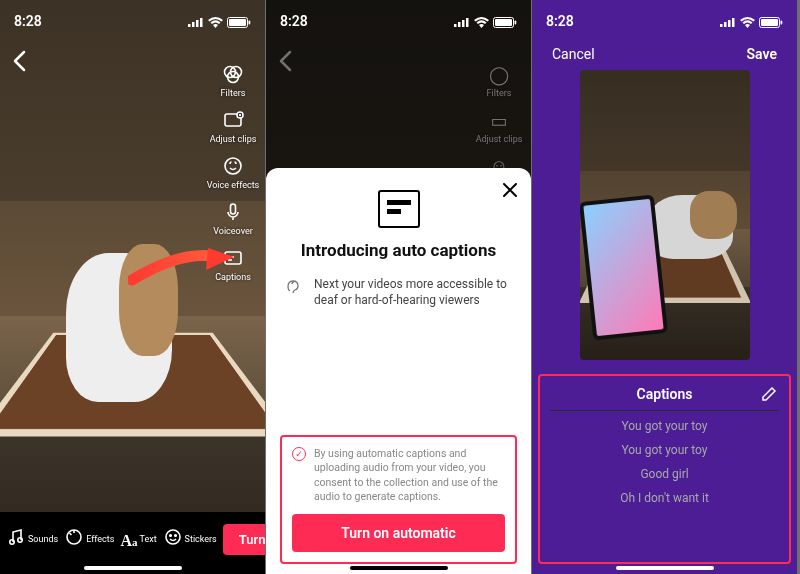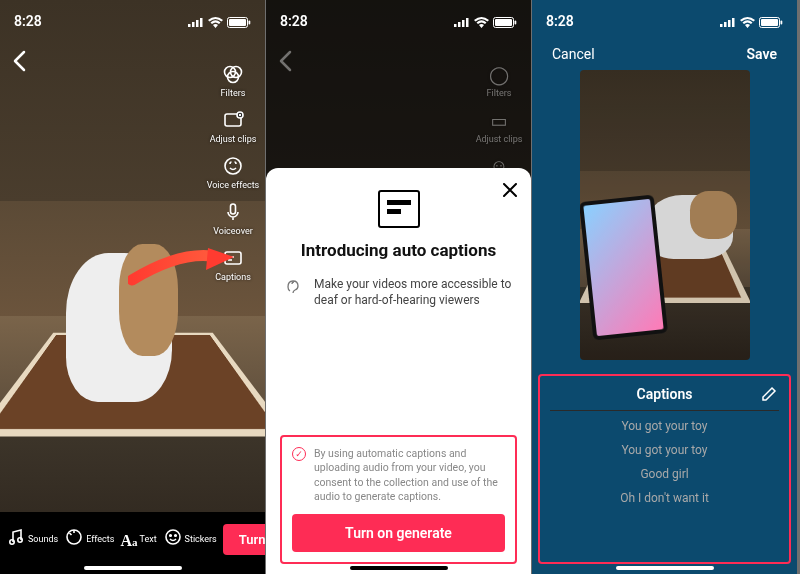--- a/index.html
+++ b/index.html
@@ -8,21 +8,21 @@
     background: #6f6f6f;
     display: flex;
     width: 800px;
     height: 574px;
     overflow: hidden;
   }
   .phone {
     width: 265px;
     height: 574px;
     position: relative;
-    background: #0c4a6e;
+    background: #4c1d95;
     overflow: hidden;
     display: flex;
     flex-direction: column;
   }
   .phone + .phone { margin-left: 1px; }
 
   
   .status-bar {
     position: absolute;
     top: 0; left: 0; right: 0;
@@ -485,31 +485,31 @@
         </svg>
     </span>
     <div class="modal-icon"></div>
     <div class="modal-title">Introducing auto captions</div>
     <ul class="modal-points">
       <li>
         <span class="pi"><svg width="18" height="18" viewBox="0 0 18 18" fill="none" stroke="#777" stroke-width="1.3">
               <path d="M6 15 q-2 -1 -2 -4 q0 -6 5 -6 q5 0 5 5 q0 3 -3 4 q-2 1 -2 3"></path>
               <path d="M8 8 q0 -2 2 -2"></path>
             </svg></span>
-        <span>Make your videos more accessible to deaf or hard-of-hearing viewers</span>
+        <span>Next your videos more accessible to deaf or hard-of-hearing viewers</span>
       </li>
     </ul>
 
     <div class="modal-bottom">
       <div class="consent">
         <span class="check">✓</span>
         <span>By using automatic captions and uploading audio from your video, you consent to the collection and use of the audio to generate captions.</span>
       </div>
       <div class="turn-on-btn">
-        <span>Turn on generate</span>
+        <span>Turn on automatic</span>
       </div>
     </div>
   </div>
   <div class="home-indicator dark"></div>
 </div>
 
 <div class="phone">
   <div class="status-bar">
     <span>8:28</span>
     <span class="status-right">

